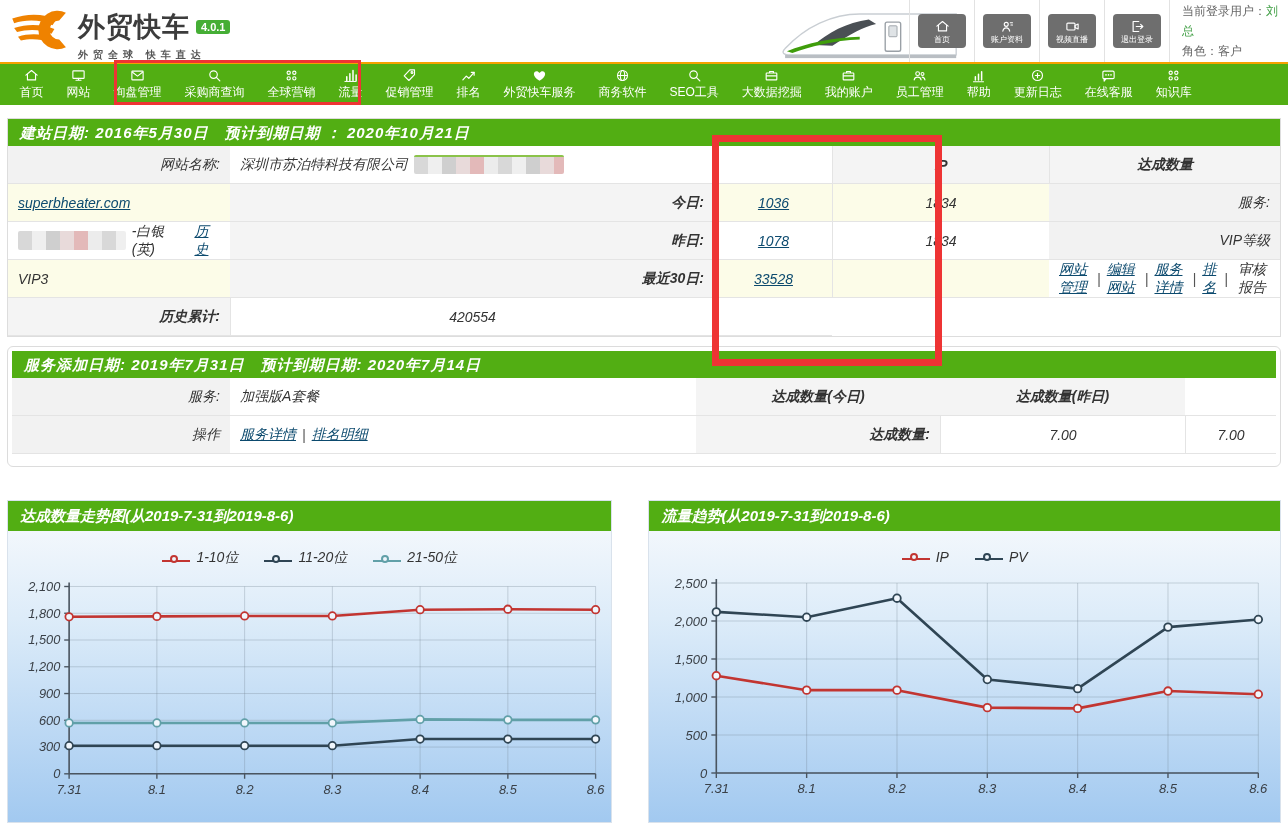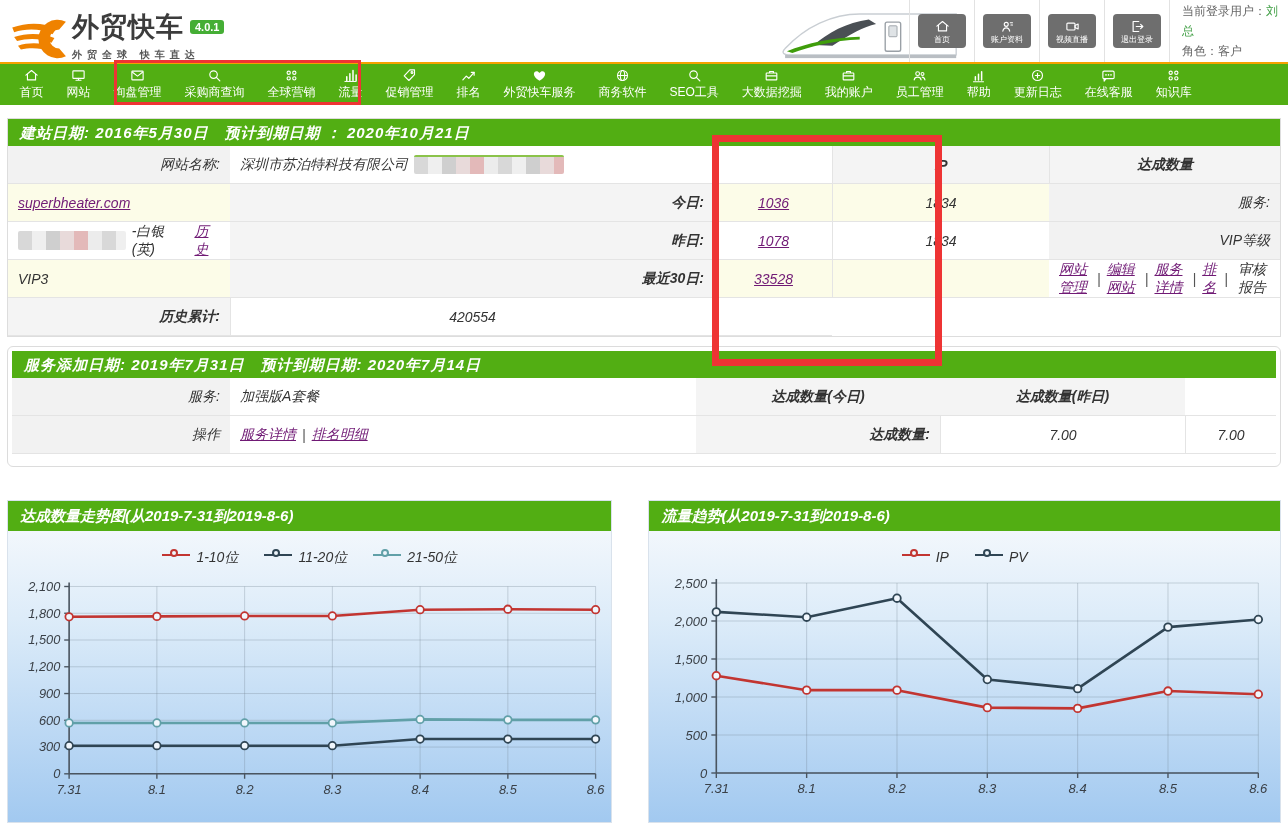--- a/index.html
+++ b/index.html
@@ -2,21 +2,21 @@
 <html><head>
 <meta charset="utf-8">
 <style>
   * { margin:0; padding:0; box-sizing:border-box; }
   html,body { width:1288px; height:824px; background:#fff; overflow:hidden;
               font-family:"Liberation Sans","DejaVu Sans",sans-serif; }
   .page { position:relative; width:1288px; height:824px; }
 
   
   .top-header { position:relative; height:62px; background:#fff; display:flex; align-items:center; }
-  .logo-wrap { display:flex; align-items:flex-end; padding-left:10px; }
+  .logo-wrap { display:flex; align-items:flex-start; padding-left:10px; gap:6px; }
   .logo-mark { width:62px; height:46px; margin-top:6px; }
   .logo-text { display:flex; flex-direction:column; margin-top:8px; }
   .logo-title-row { display:flex; align-items:center; gap:6px; }
   .logo-title { font-size:27px; font-weight:bold; color:#3c3c3c; letter-spacing:1px; }
   .version-badge { background:#45ae35; color:#fff; font-size:11px; font-weight:bold;
                    padding:1px 5px; border-radius:3px; }
   .logo-tagline { font-size:10px; color:#555; font-weight:bold; letter-spacing:5px; margin-top:3px; }
   .train { position:absolute; right:330px; bottom:0; }
   .header-right { position:absolute; right:0; top:0; height:62px; display:flex; align-items:center; }
   .hsep { width:1px; height:62px; background:#e2e2e2; }
@@ -49,41 +49,41 @@
   .site-wrap { margin-top:13px; border:1px solid #ddd; }
   .site-grid { display:grid; grid-template-columns:222px 484px 118px 217px 1fr; grid-auto-rows:38px; }
   .cell { display:flex; align-items:center; font-size:14px; color:#333;
           border-bottom:1px solid #e4e4e4; padding:0 10px; background:#fff; }
   .c-label { background:#f2f2f2; justify-content:flex-end; text-align:right; }
   .c-slabel { background:#f4f4f4; justify-content:flex-end; font-weight:bold; }
   .c-center { justify-content:center; }
   .c-head { background:#f4f4f4; font-weight:bold; justify-content:center; }
   .c-yellow { background:#fcfce8; }
   .bl { border-left:1px solid #e4e4e4; }
-  a.glink { color:#701a75; text-decoration:underline; cursor:pointer; }
+  a.glink { color:#0c4a6e; text-decoration:underline; cursor:pointer; }
   .plain-sep { color:#555; margin:0 6px; }
   .mosaic { display:inline-block; height:19px; border-radius:2px; vertical-align:middle;
             background:repeating-linear-gradient(90deg,#d8d8d8 0 14px,#efefef 14px 28px,#cfcfcf 28px 42px,#e8dada 42px 56px,#e3b9b9 56px 70px,#ececec 70px 84px); }
   .mosaic-name { width:150px; margin-left:6px; border-top:2px solid #8bc34a; }
   .mosaic-svc { width:118px; margin-right:6px; }
 
   .svc-wrap { margin-top:9px; border:1px solid #dcdcdc; border-radius:6px; padding:4px 4px 12px 4px; }
   .svc-grid { display:grid; grid-template-columns:218px 466px 244px 245px 1fr; grid-auto-rows:38px; }
 
   
   .charts { display:flex; gap:36px; margin-top:33px; }
   .chart-card { border:1px solid #d9e2ec; }
   .chart-card.left { width:622px; }
   .chart-card.right { width:650px; }
   .chart-title { background:#52ae13; color:#fff; font-weight:bold; font-size:15px;
                  height:30px; line-height:30px; padding-left:12px; }
   .chart-body { height:291px; background:linear-gradient(180deg,#f2f7fc 0%,#ddecf9 30%,#a2c9f0 100%);
                 padding-top:18px; }
   .legend { display:flex; justify-content:center; gap:26px; margin-bottom:4px; }
-  .legend-item { display:flex; align-items:flex-start; gap:6px; cursor:pointer; }
+  .legend-item { display:flex; align-items:flex-end; gap:6px; cursor:pointer; }
   .legend-marker { position:relative; width:28px; height:12px; display:inline-block; }
   .legend-marker::before { content:""; position:absolute; left:0; right:0; top:5px; height:2px; background:var(--c); }
   .legend-marker i { position:absolute; left:8px; top:0; width:8px; height:8px; border:2px solid var(--c);
                      border-radius:50%; background:#eef5fb; }
   .legend-item span.lg-label { font-size:14px; color:#333; }
   svg.plot { display:block; width:100%; }
   svg.plot text { font-size:13px; fill:#3a4047; }
 </style>
 </head>
 <body>

